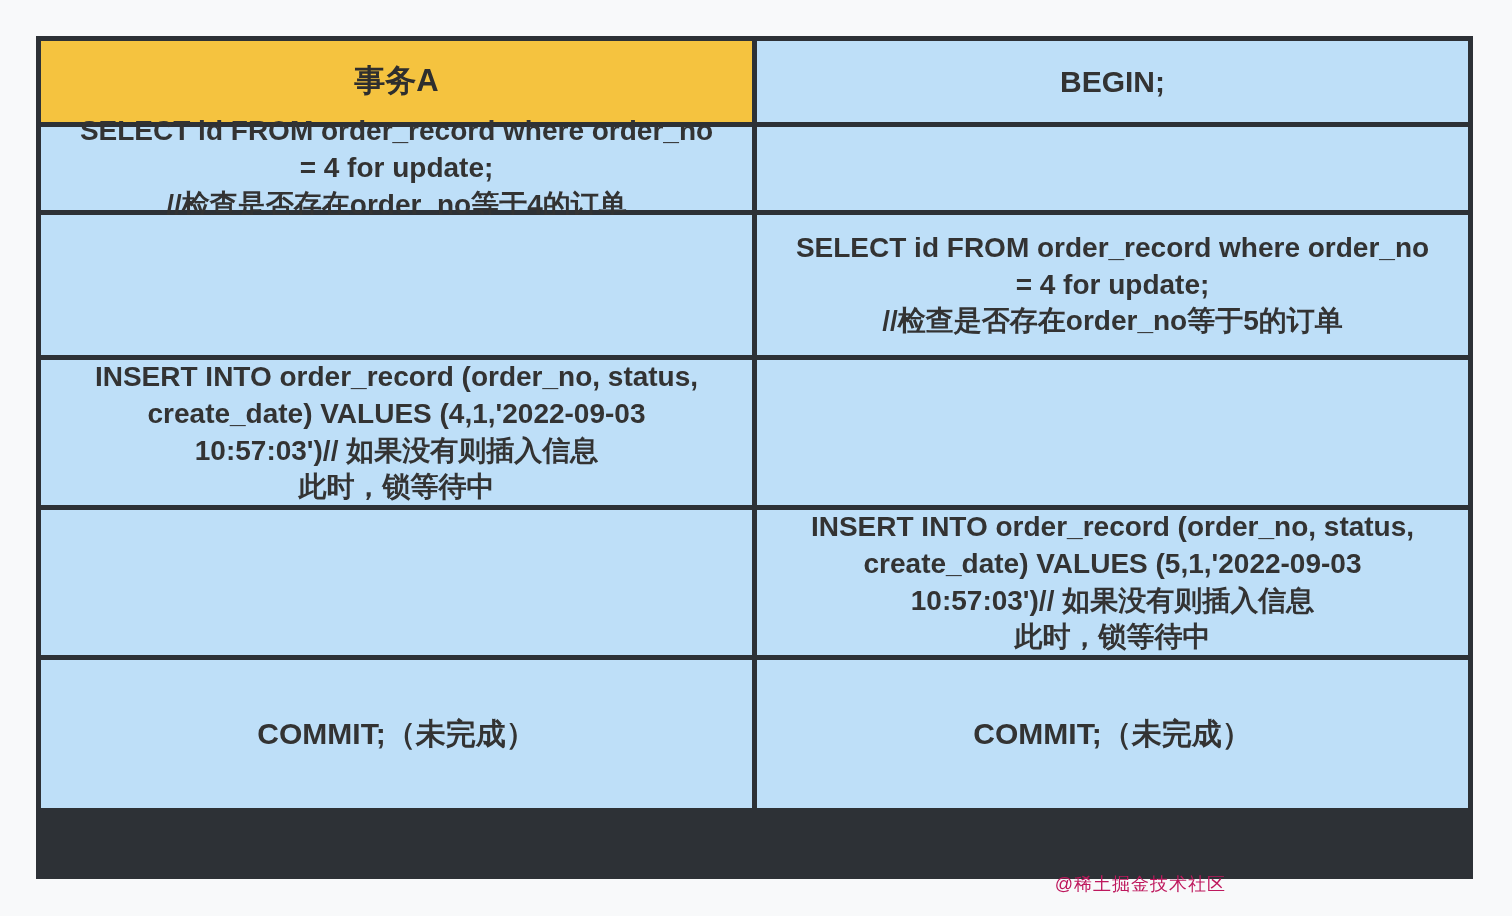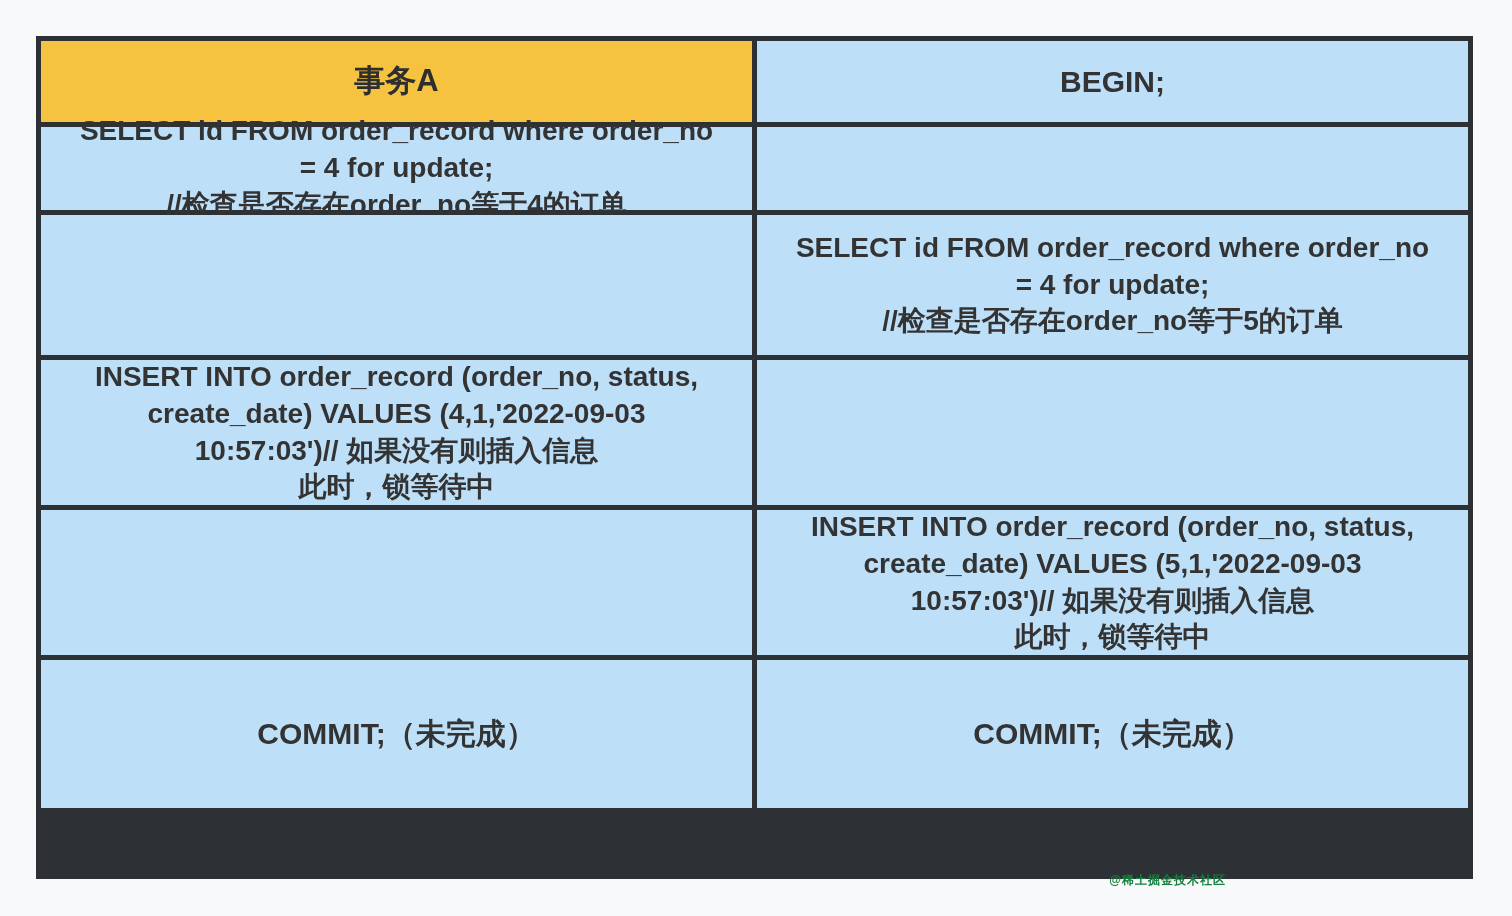--- a/index.html
+++ b/index.html
@@ -42,23 +42,23 @@
   }
   .cell.header {
     background: #f5c33f;
     font-size: 31px;
     color: #2e2e2e;
   }
   .cell.short { font-size: 30px; }
   .watermark {
     position: absolute;
     right: 8px; top: 872px;
-    font-size: 12px;
-    font-weight: 700;
-    color: #15803d;
+    font-size: 18px;
+    font-weight: 400;
+    color: #be185d;
     letter-spacing: 1px;
   }
 </style>
 </head>
 <body>
 
 <div class="canvas">
 
   <div class="tx-table">
 

